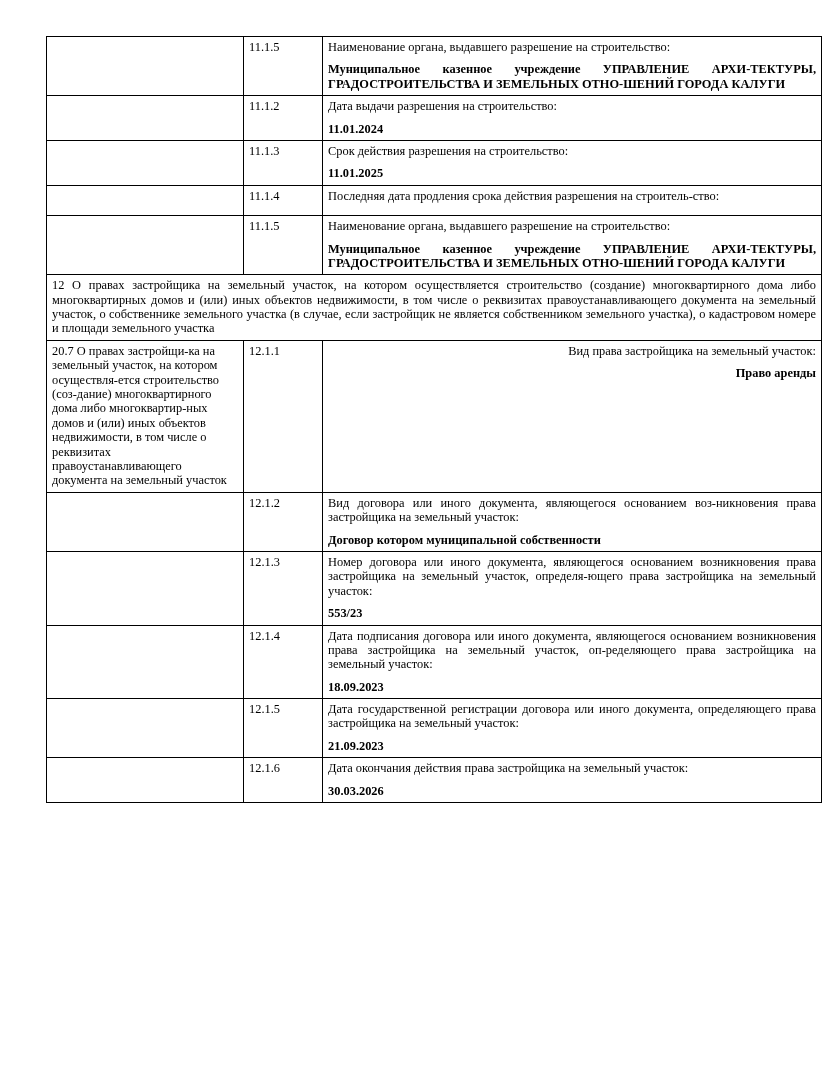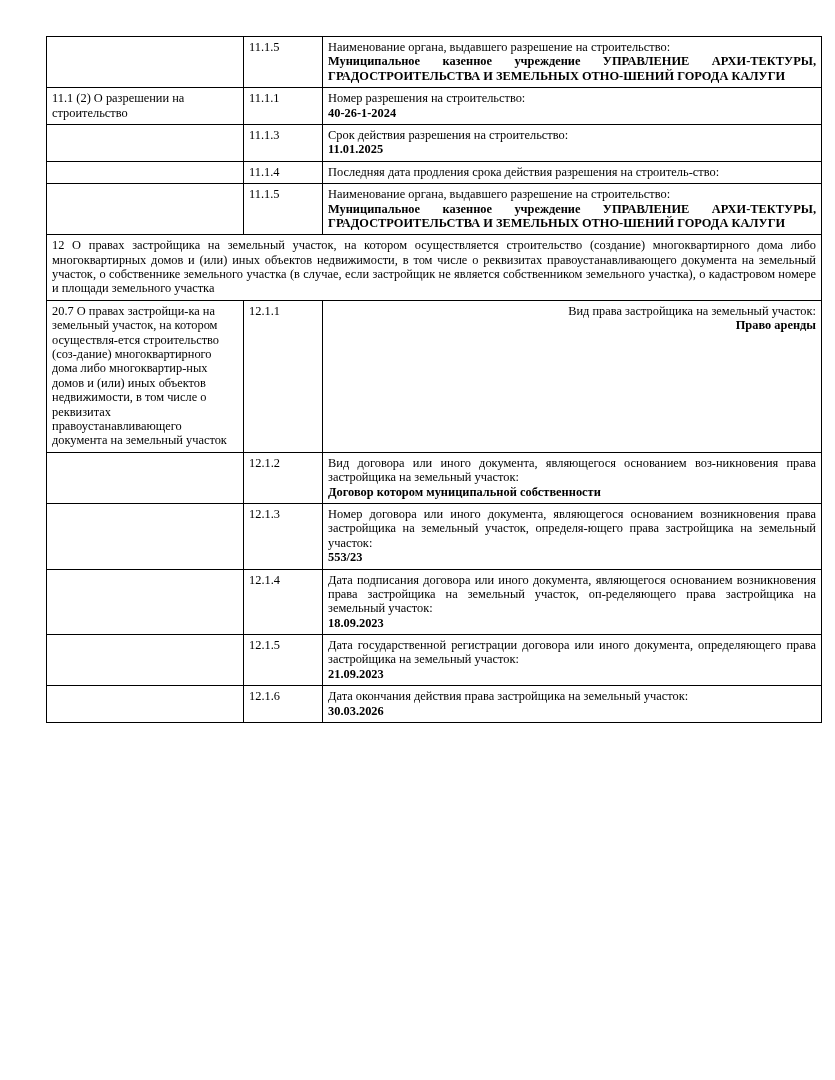--- a/index.html
+++ b/index.html
@@ -40,20 +40,21 @@
   td.c-code {
     width: 68px;
     text-align: left;
     vertical-align: middle;
   }
   td.c-body {
     width: 488px;
   }
   .b {
     font-weight: bold;
+    margin-top: 8px;
   }
   .mid {
     vertical-align: middle;
     text-align: right;
   }
   .line {
     display: block;
   }
   .spaced {
     text-align: justify;
@@ -71,29 +72,29 @@
     <tbody>
       <tr>
         <td class="c-label"></td>
         <td class="c-code mid">11.1.5</td>
         <td class="c-body">
           <span class="line">Наименование органа, выдавшего разрешение на строительство:</span>
           <span class="line b spaced">Муниципальное казенное учреждение УПРАВЛЕНИЕ АРХИ-ТЕКТУРЫ, ГРАДОСТРОИТЕЛЬСТВА И ЗЕМЕЛЬНЫХ ОТНО-ШЕНИЙ ГОРОДА КАЛУГИ</span>
         </td>
       </tr>
 
+
       <tr>
-        <td class="c-label">11.1 (2) О разрешении на строительство</td>
-        <td class="c-code mid">11.1.1</td>
+        <td class="c-label"></td>
+        <td class="c-code mid">11.1.2</td>
         <td class="c-body">
-          <span class="line">Номер разрешения на строительство:</span>
-          <span class="line b">40-26-1-2024</span>
+          <span class="line">Дата выдачи разрешения на строительство:</span>
+          <span class="line b">11.01.2024</span>
         </td>
       </tr>
-
 
       <tr>
         <td class="c-label"></td>
         <td class="c-code mid">11.1.3</td>
         <td class="c-body">
           <span class="line">Срок действия разрешения на строительство:</span>
           <span class="line b">11.01.2025</span>
         </td>
       </tr>
 

